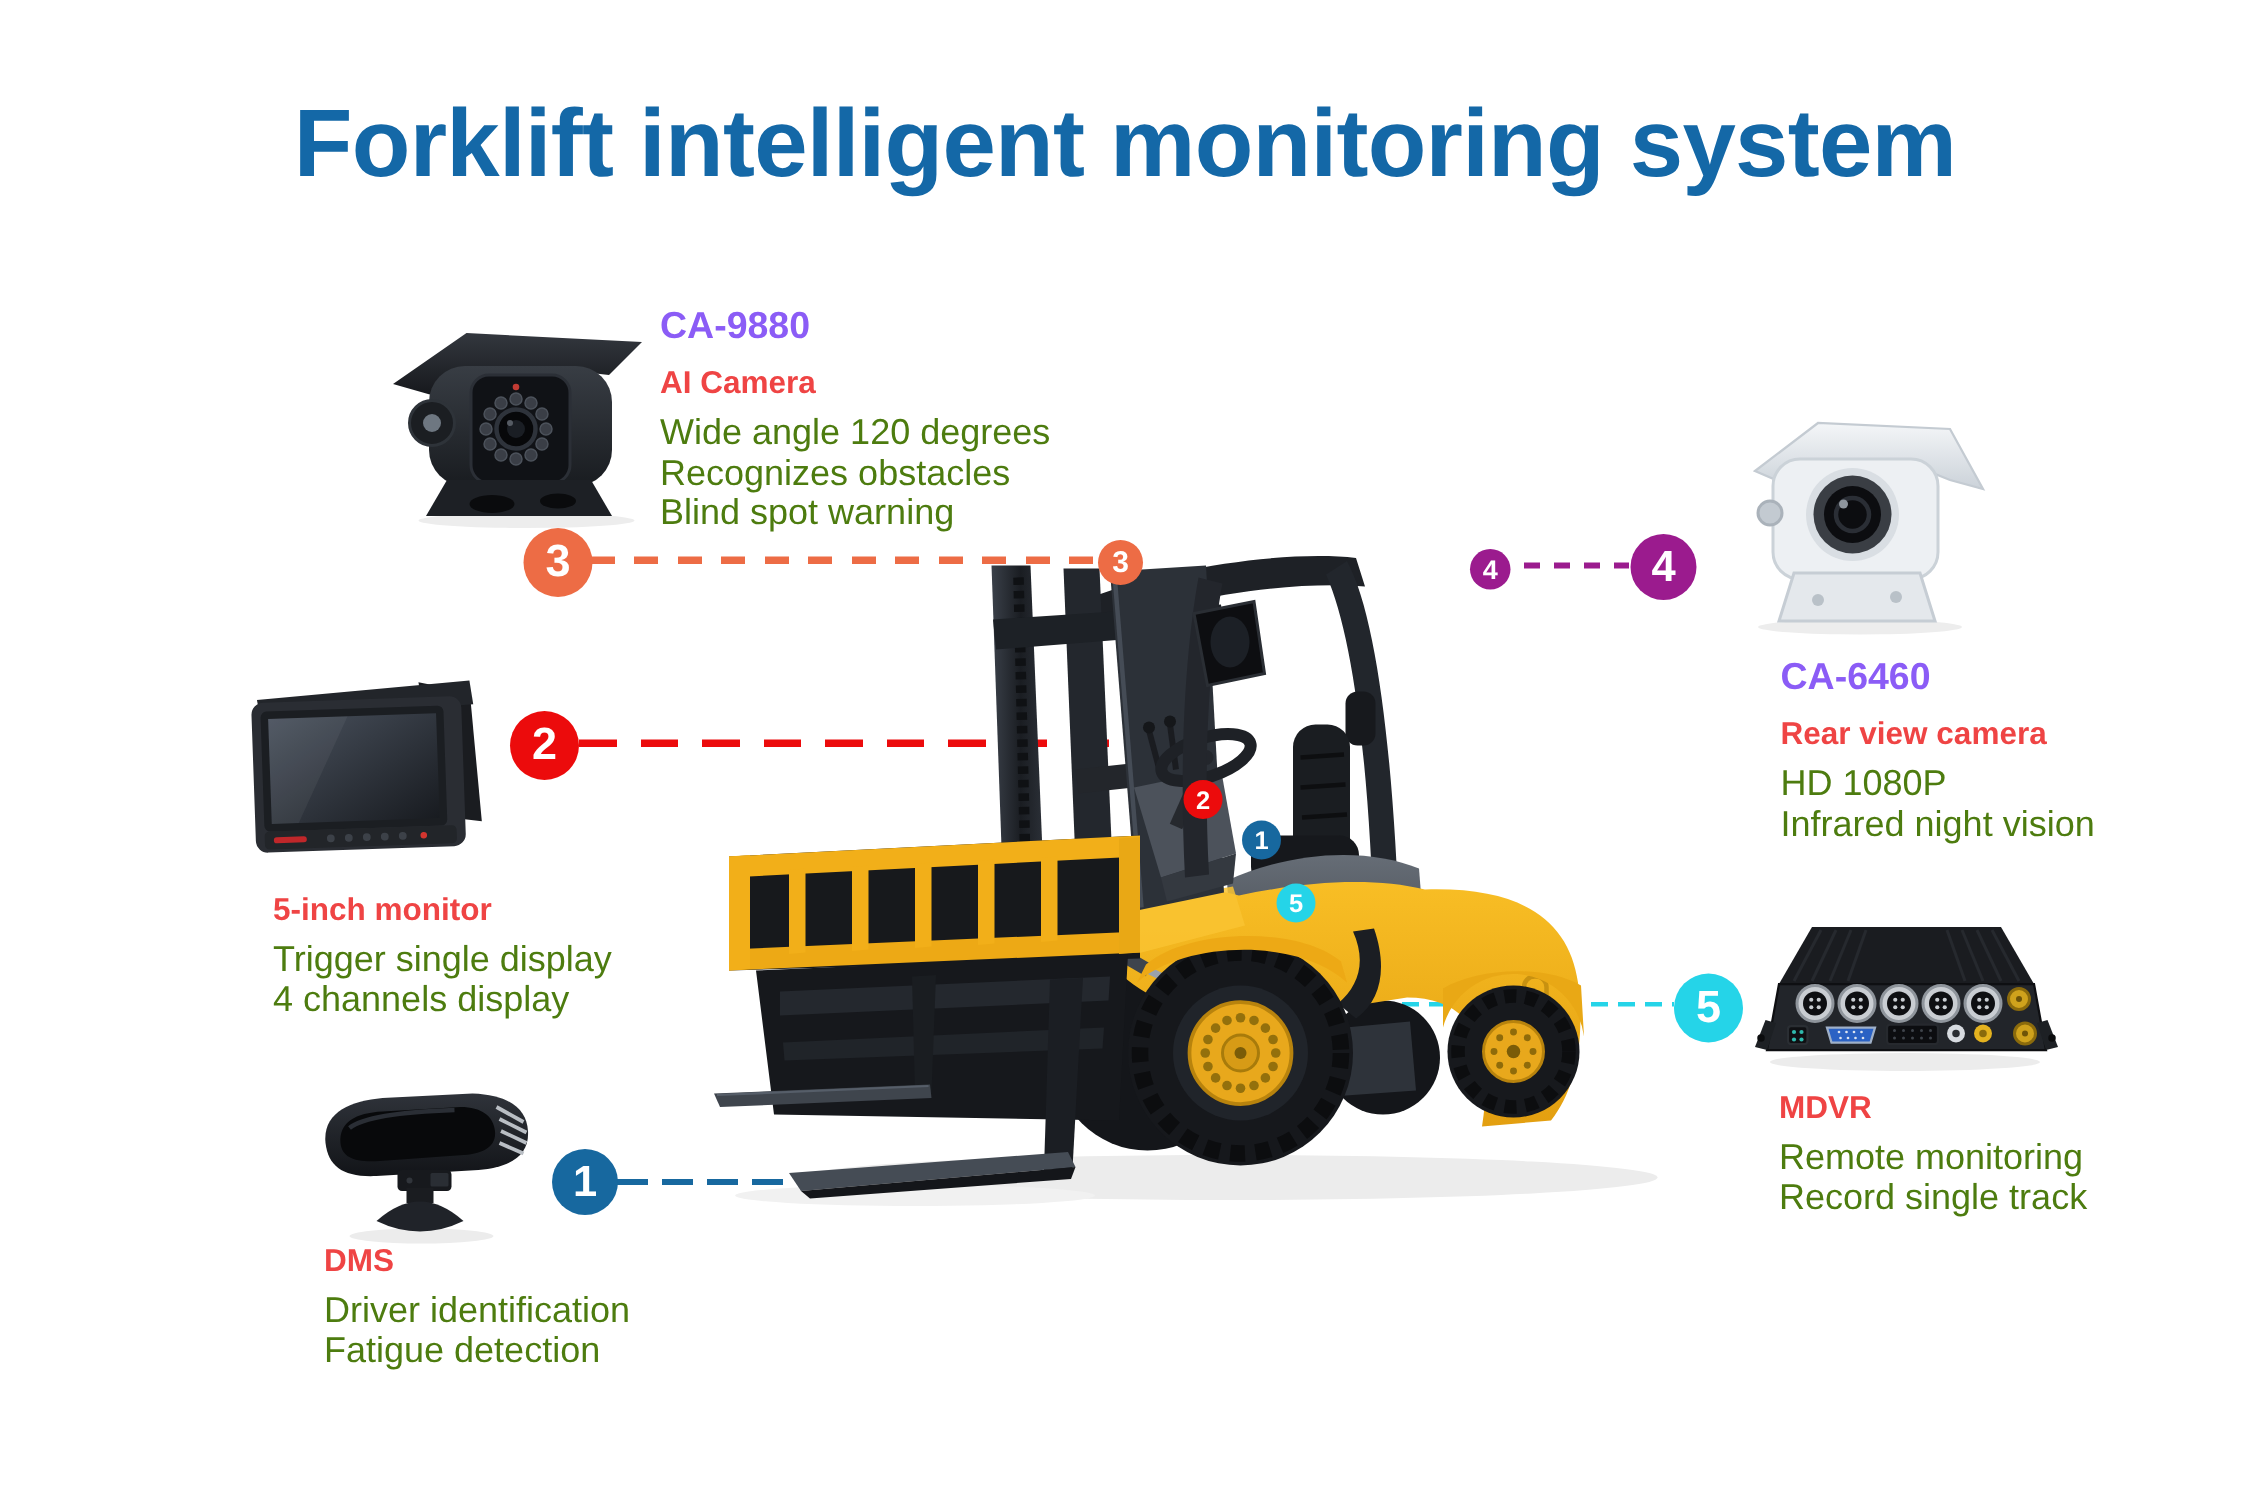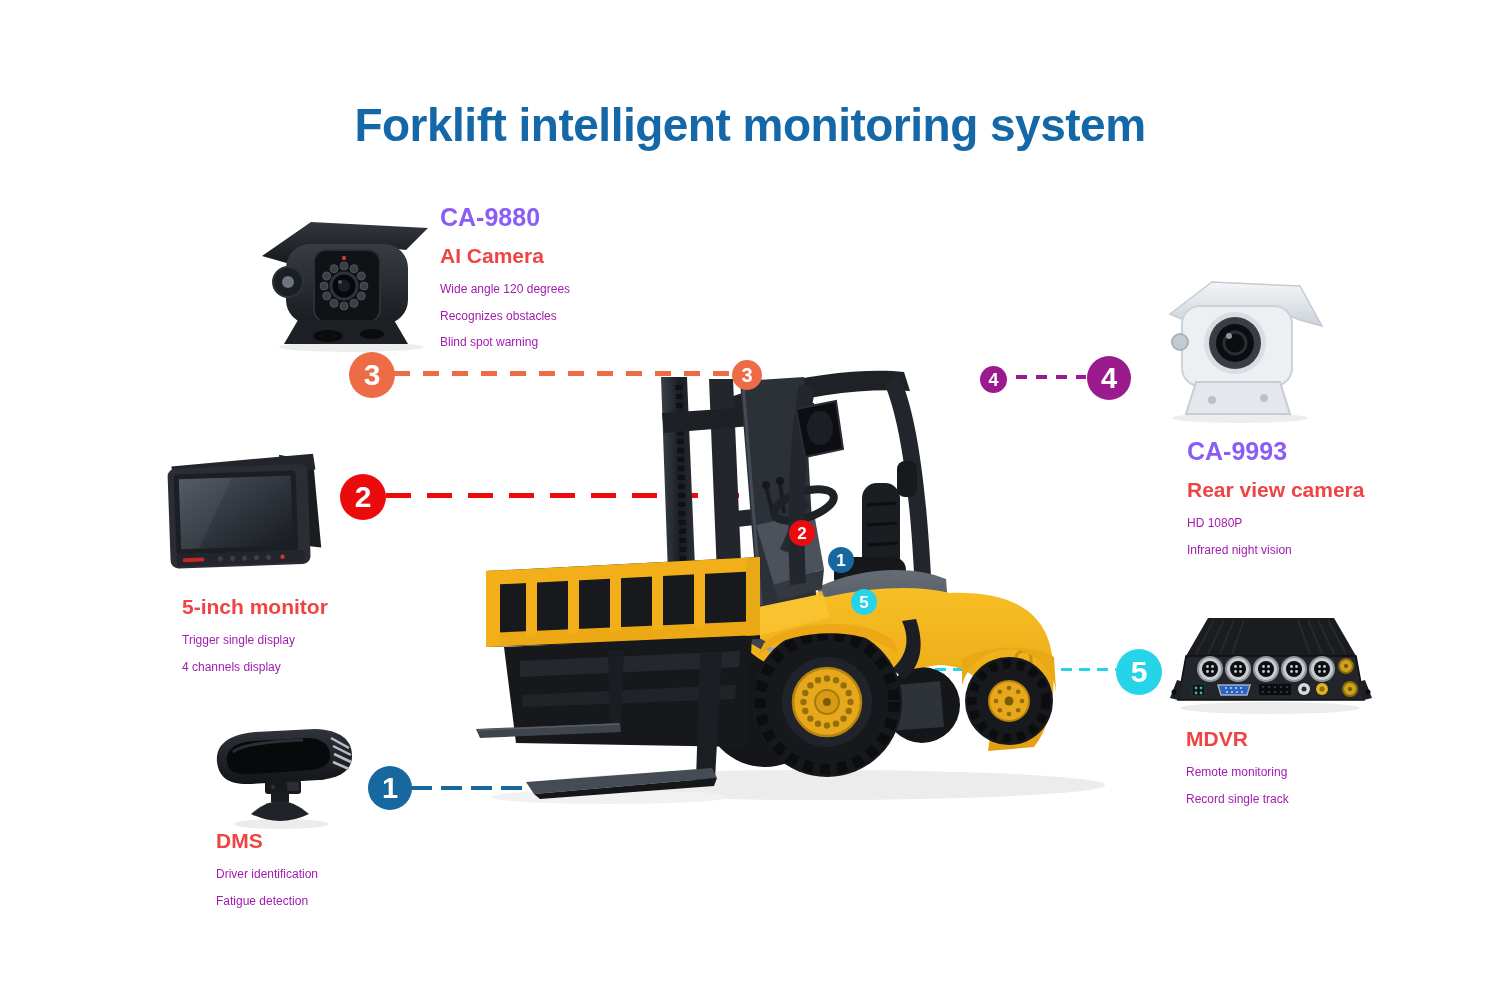--- a/index.html
+++ b/index.html
@@ -1,24 +1,24 @@
 <!DOCTYPE html>
 <html><head>
 <meta charset="utf-8">
 <style>
   html,body{margin:0;padding:0;background:#fff;}
   #stage{position:relative;width:1500px;height:1000px;background:#ffffff;overflow:hidden;
          font-family:"Liberation Sans","DejaVu Sans",sans-serif;}
   .title{position:absolute;left:0;right:0;top:58px;text-align:center;
-         font-size:46px;font-weight:bold;letter-spacing:-0.5px;color:#1468A7;margin-top:40px;}
+         font-size:64px;font-weight:bold;letter-spacing:-0.5px;color:#1468A7;}
   .art{position:absolute;}
   .pblock{position:absolute;}
   .model{font-size:25px;font-weight:bold;color:#8b5cf6;margin-bottom:11px;}
   .pname{font-size:21px;font-weight:bold;color:#ef4444;margin-bottom:7px;line-height:26px;}
-  .feat{font-size:12px;color:#a21caf;line-height:26.5px;}
+  .feat{font-size:24px;color:#4d7c0f;line-height:26.5px;}
   .badge{position:absolute;border-radius:50%;color:#ffffff;font-weight:bold;
          display:flex;align-items:center;justify-content:center;line-height:1;}
   .dash-h{position:absolute;background:repeating-linear-gradient(90deg,var(--lc) 0 var(--d),transparent var(--d) var(--p));}
   .dash-v{position:absolute;background:repeating-linear-gradient(180deg,var(--lc) 0 var(--d),transparent var(--d) var(--p));}
   .solid{position:absolute;background:var(--lc);}
 </style>
 </head>
 <body>
 
 <div id="stage">
@@ -409,21 +409,21 @@
     <div class="feat">4 channels display</div>
   </div>
 
   <div class="pblock" style="left:216px;top:828px;">
     <div class="pname">DMS</div>
     <div class="feat">Driver identification</div>
     <div class="feat">Fatigue detection</div>
   </div>
 
   <div class="pblock" style="left:1187px;top:437px;">
-    <div class="model">CA-9993</div>
+    <div class="model">CA-6460</div>
     <div class="pname">Rear view camera</div>
     <div class="feat">HD 1080P</div>
     <div class="feat">Infrared night vision</div>
   </div>
 
   <div class="pblock" style="left:1186px;top:726px;">
     <div class="pname">MDVR</div>
     <div class="feat">Remote monitoring</div>
     <div class="feat">Record single track</div>
   </div>

